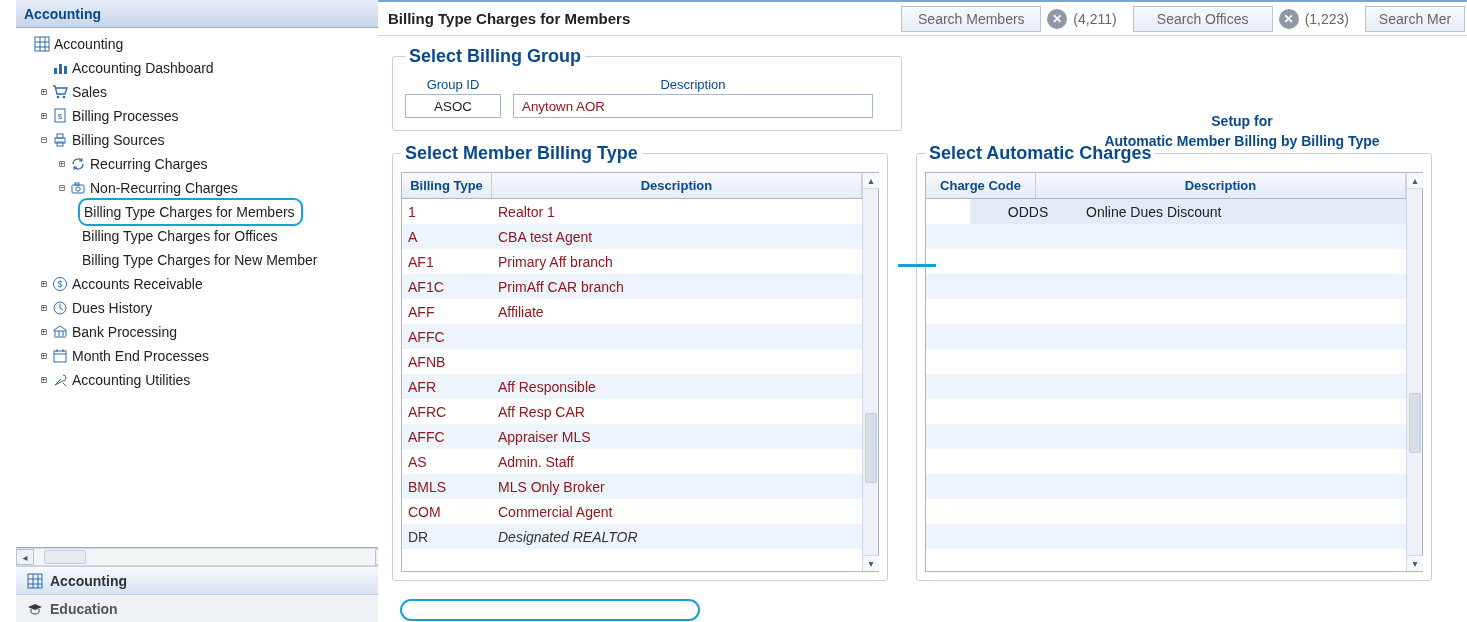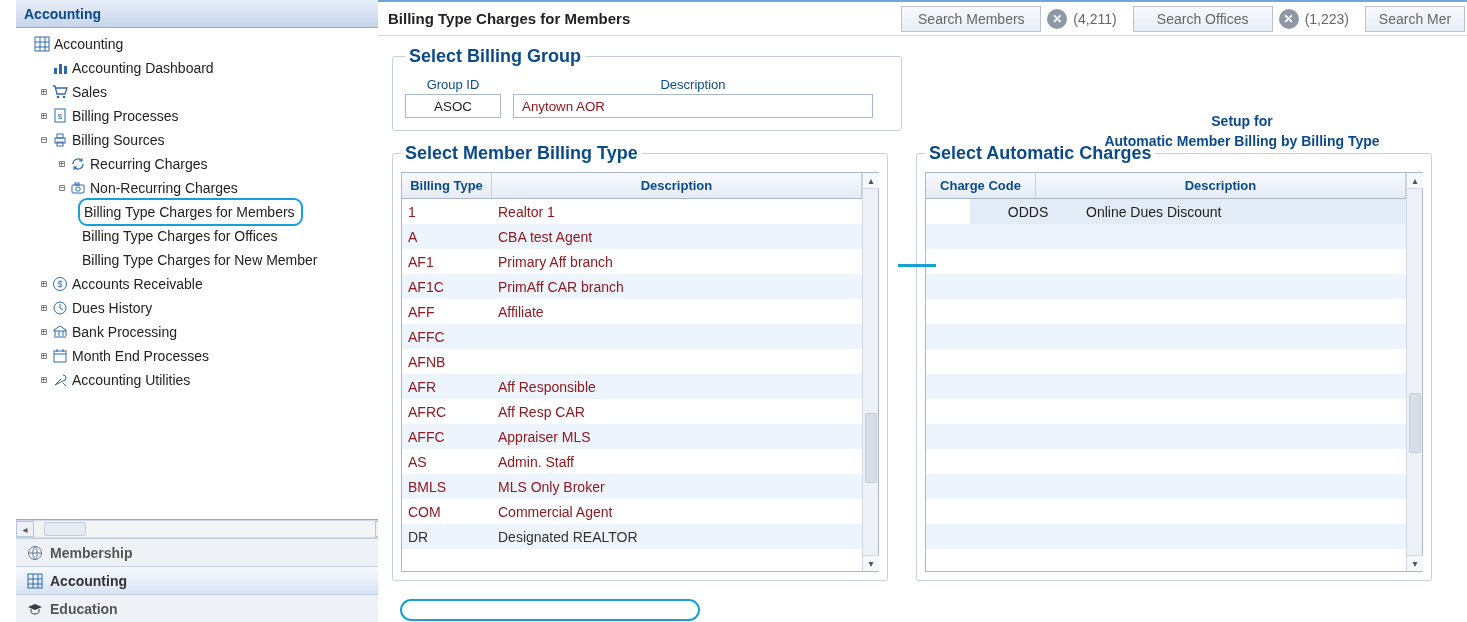--- a/index.html
+++ b/index.html
@@ -259,29 +259,20 @@
 
   <div class="hstrip">
     <div class="hbtn">◂</div>
     <div class="track">
         <div class="thumb"></div>
       </div>
     <div class="hbtn">▸</div>
   </div>
 
   <div class="bottom-nav">
-    <div class="item">
-      <span class="ic">
-          <svg viewBox="0 0 16 16">
-            <circle cx="8" cy="8" r="6.5" fill="none" stroke="#6a7a8c"></circle>
-            <path d="M1.5 8h13M8 1.5c3 3 3 10 0 13M8 1.5c-3 3-3 10 0 13" fill="none" stroke="#6a7a8c"></path>
-          </svg>
-        </span>
-      <span>Membership</span>
-    </div>
     <div class="item active">
       <span class="ic">
           <svg viewBox="0 0 16 16">
             <rect x="1" y="1" width="14" height="14" fill="none" stroke="#2f6aa8"></rect>
             <line x1="1" y1="6" x2="15" y2="6" stroke="#2f6aa8"></line>
             <line x1="1" y1="11" x2="15" y2="11" stroke="#2f6aa8"></line>
             <line x1="6" y1="1" x2="6" y2="15" stroke="#2f6aa8"></line>
             <line x1="11" y1="1" x2="11" y2="15" stroke="#2f6aa8"></line>
           </svg>
         </span>
@@ -397,21 +388,21 @@
                 <div class="tr">
                   <div class="td col-bt">BMLS</div>
                   <div class="td col-desc">MLS Only Broker</div>
                 </div>
                 <div class="tr">
                   <div class="td col-bt">COM</div>
                   <div class="td col-desc">Commercial Agent</div>
                 </div>
                 <div class="tr">
                   <div class="td col-bt" style="color: rgb(51, 51, 51);">DR</div>
-                  <div class="td col-desc" style="color: rgb(51, 51, 51);">Designated REALTOR</div>
+                  <div class="td col-desc" style="color: rgb(51, 51, 51); font-style: italic;">Designated REALTOR</div>
                 </div>
               </div>
           </div>
           <div class="tbl-scroll">
             <div class="arrow up">▴</div>
             <div class="thumbv" style="top:240px;height:70px;"></div>
             <div class="arrow down">▾</div>
           </div>
         </div>
       </fieldset>

